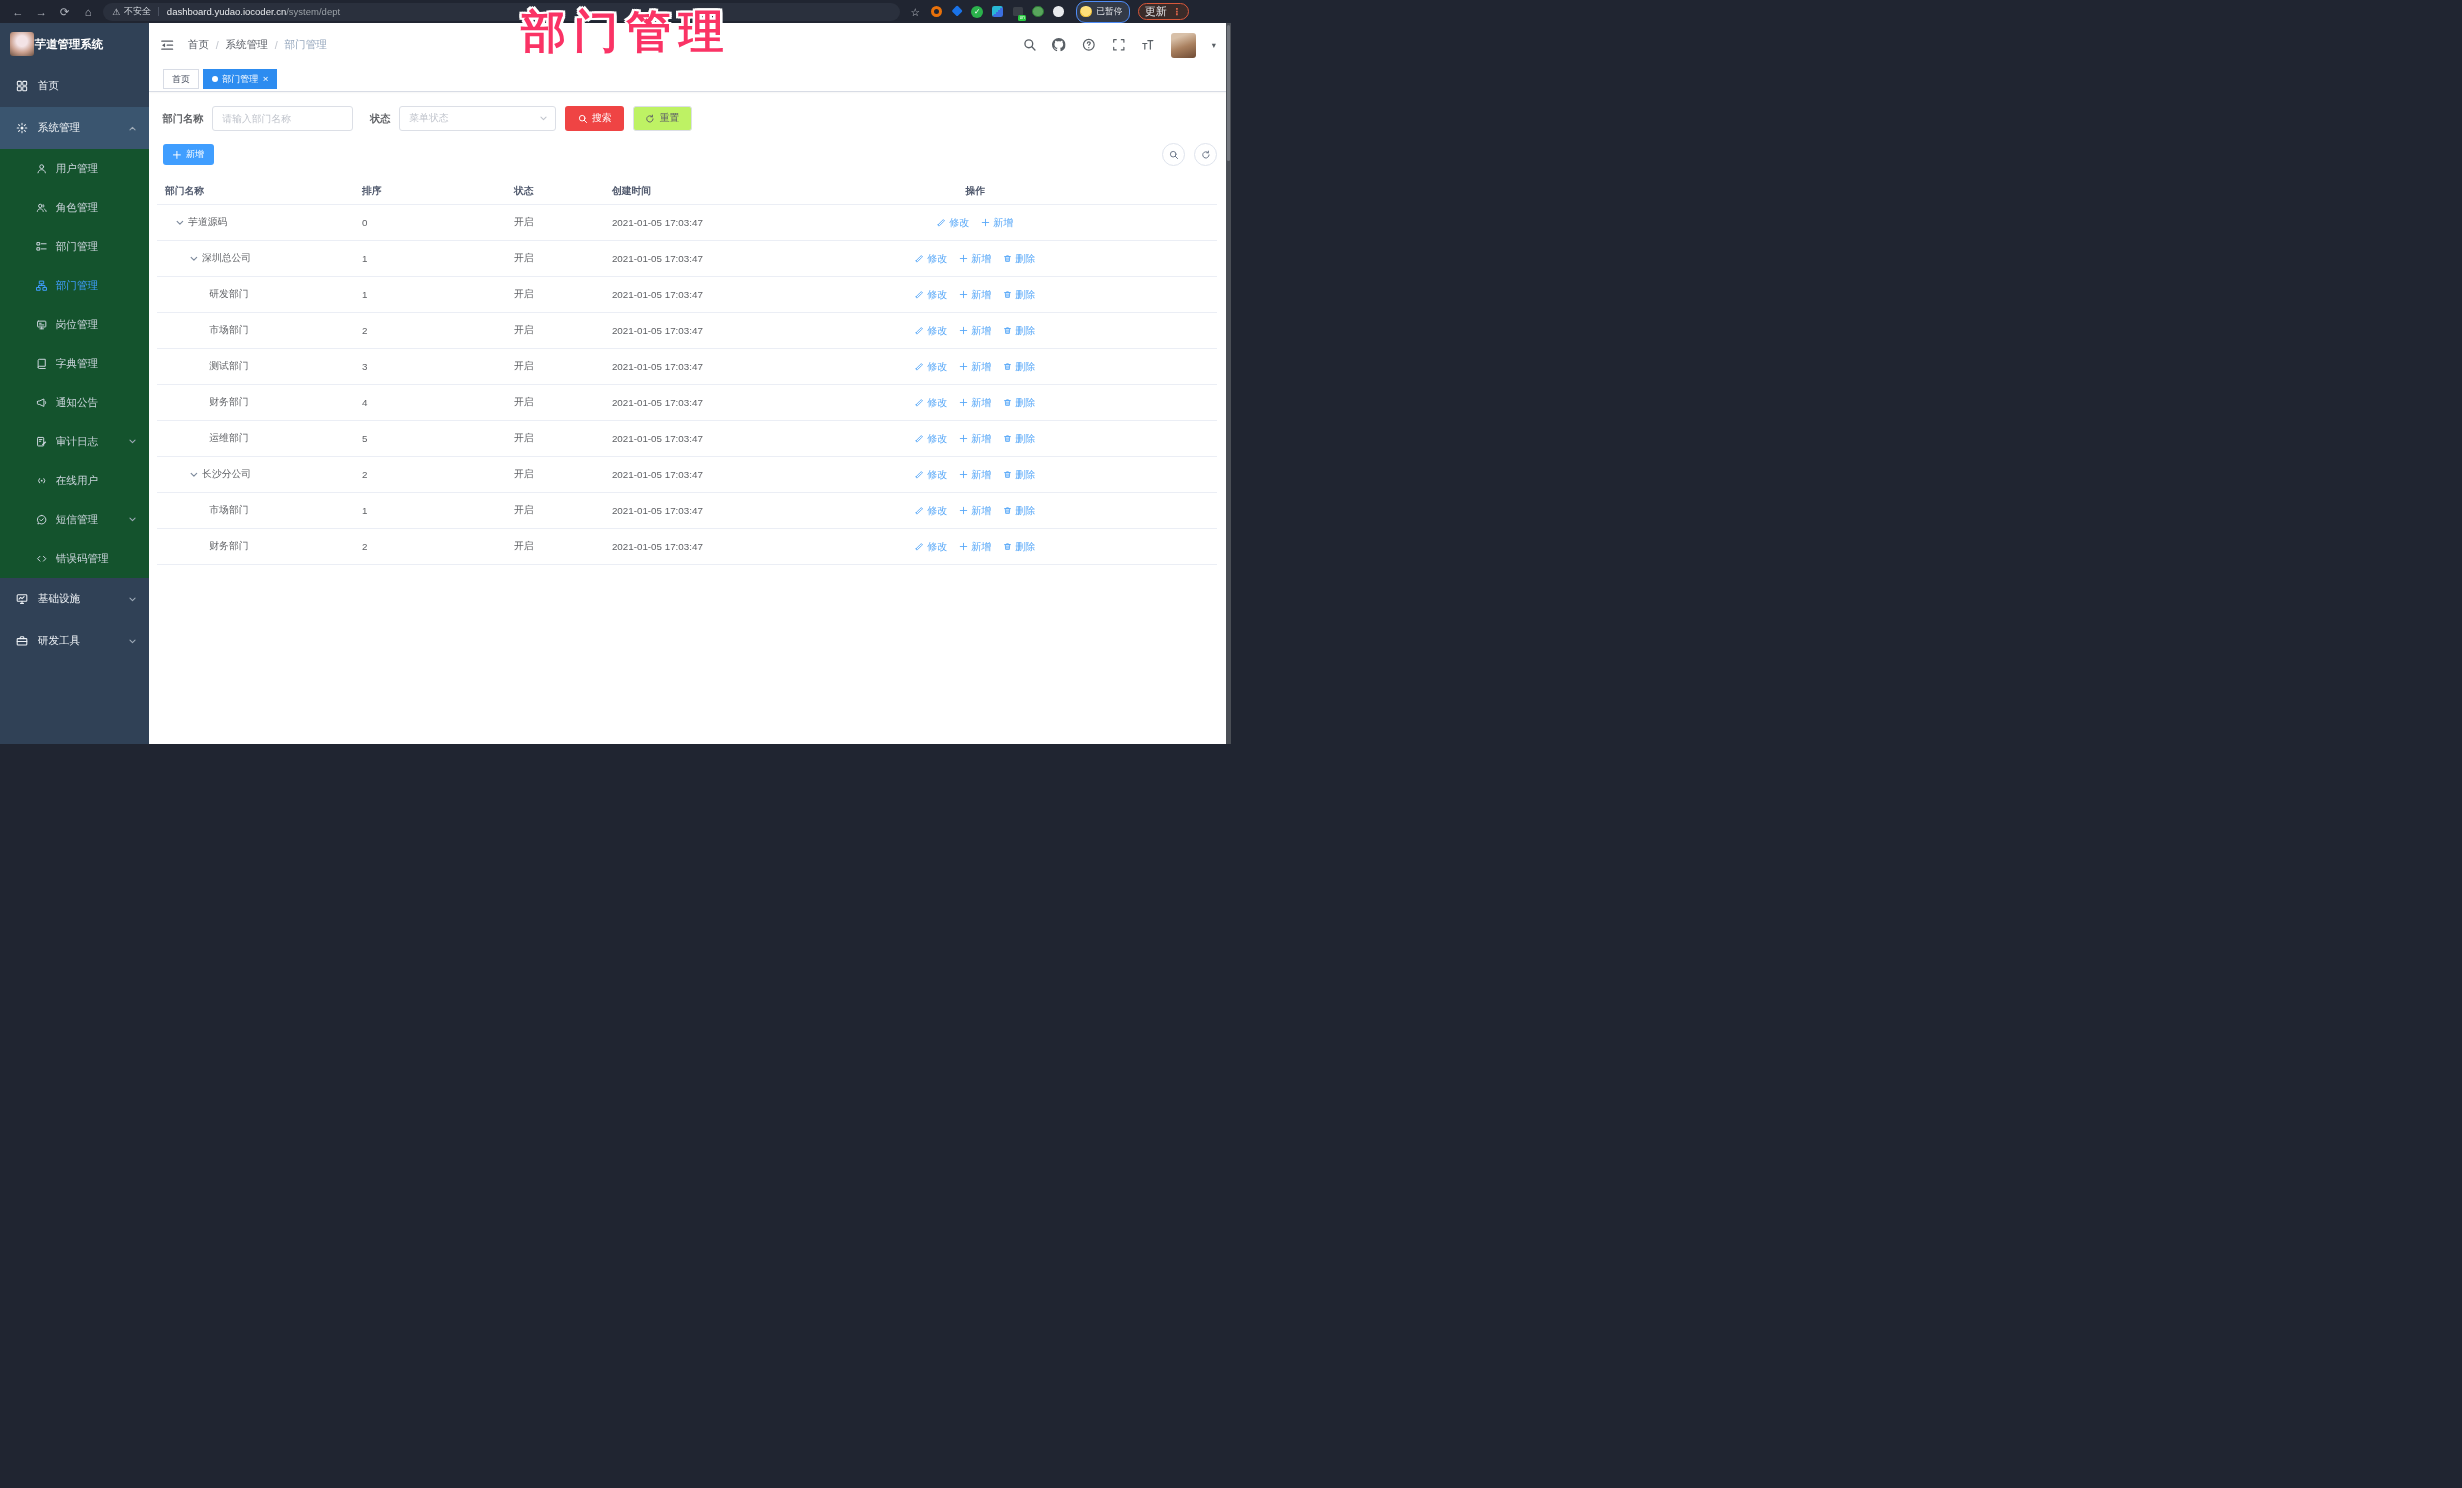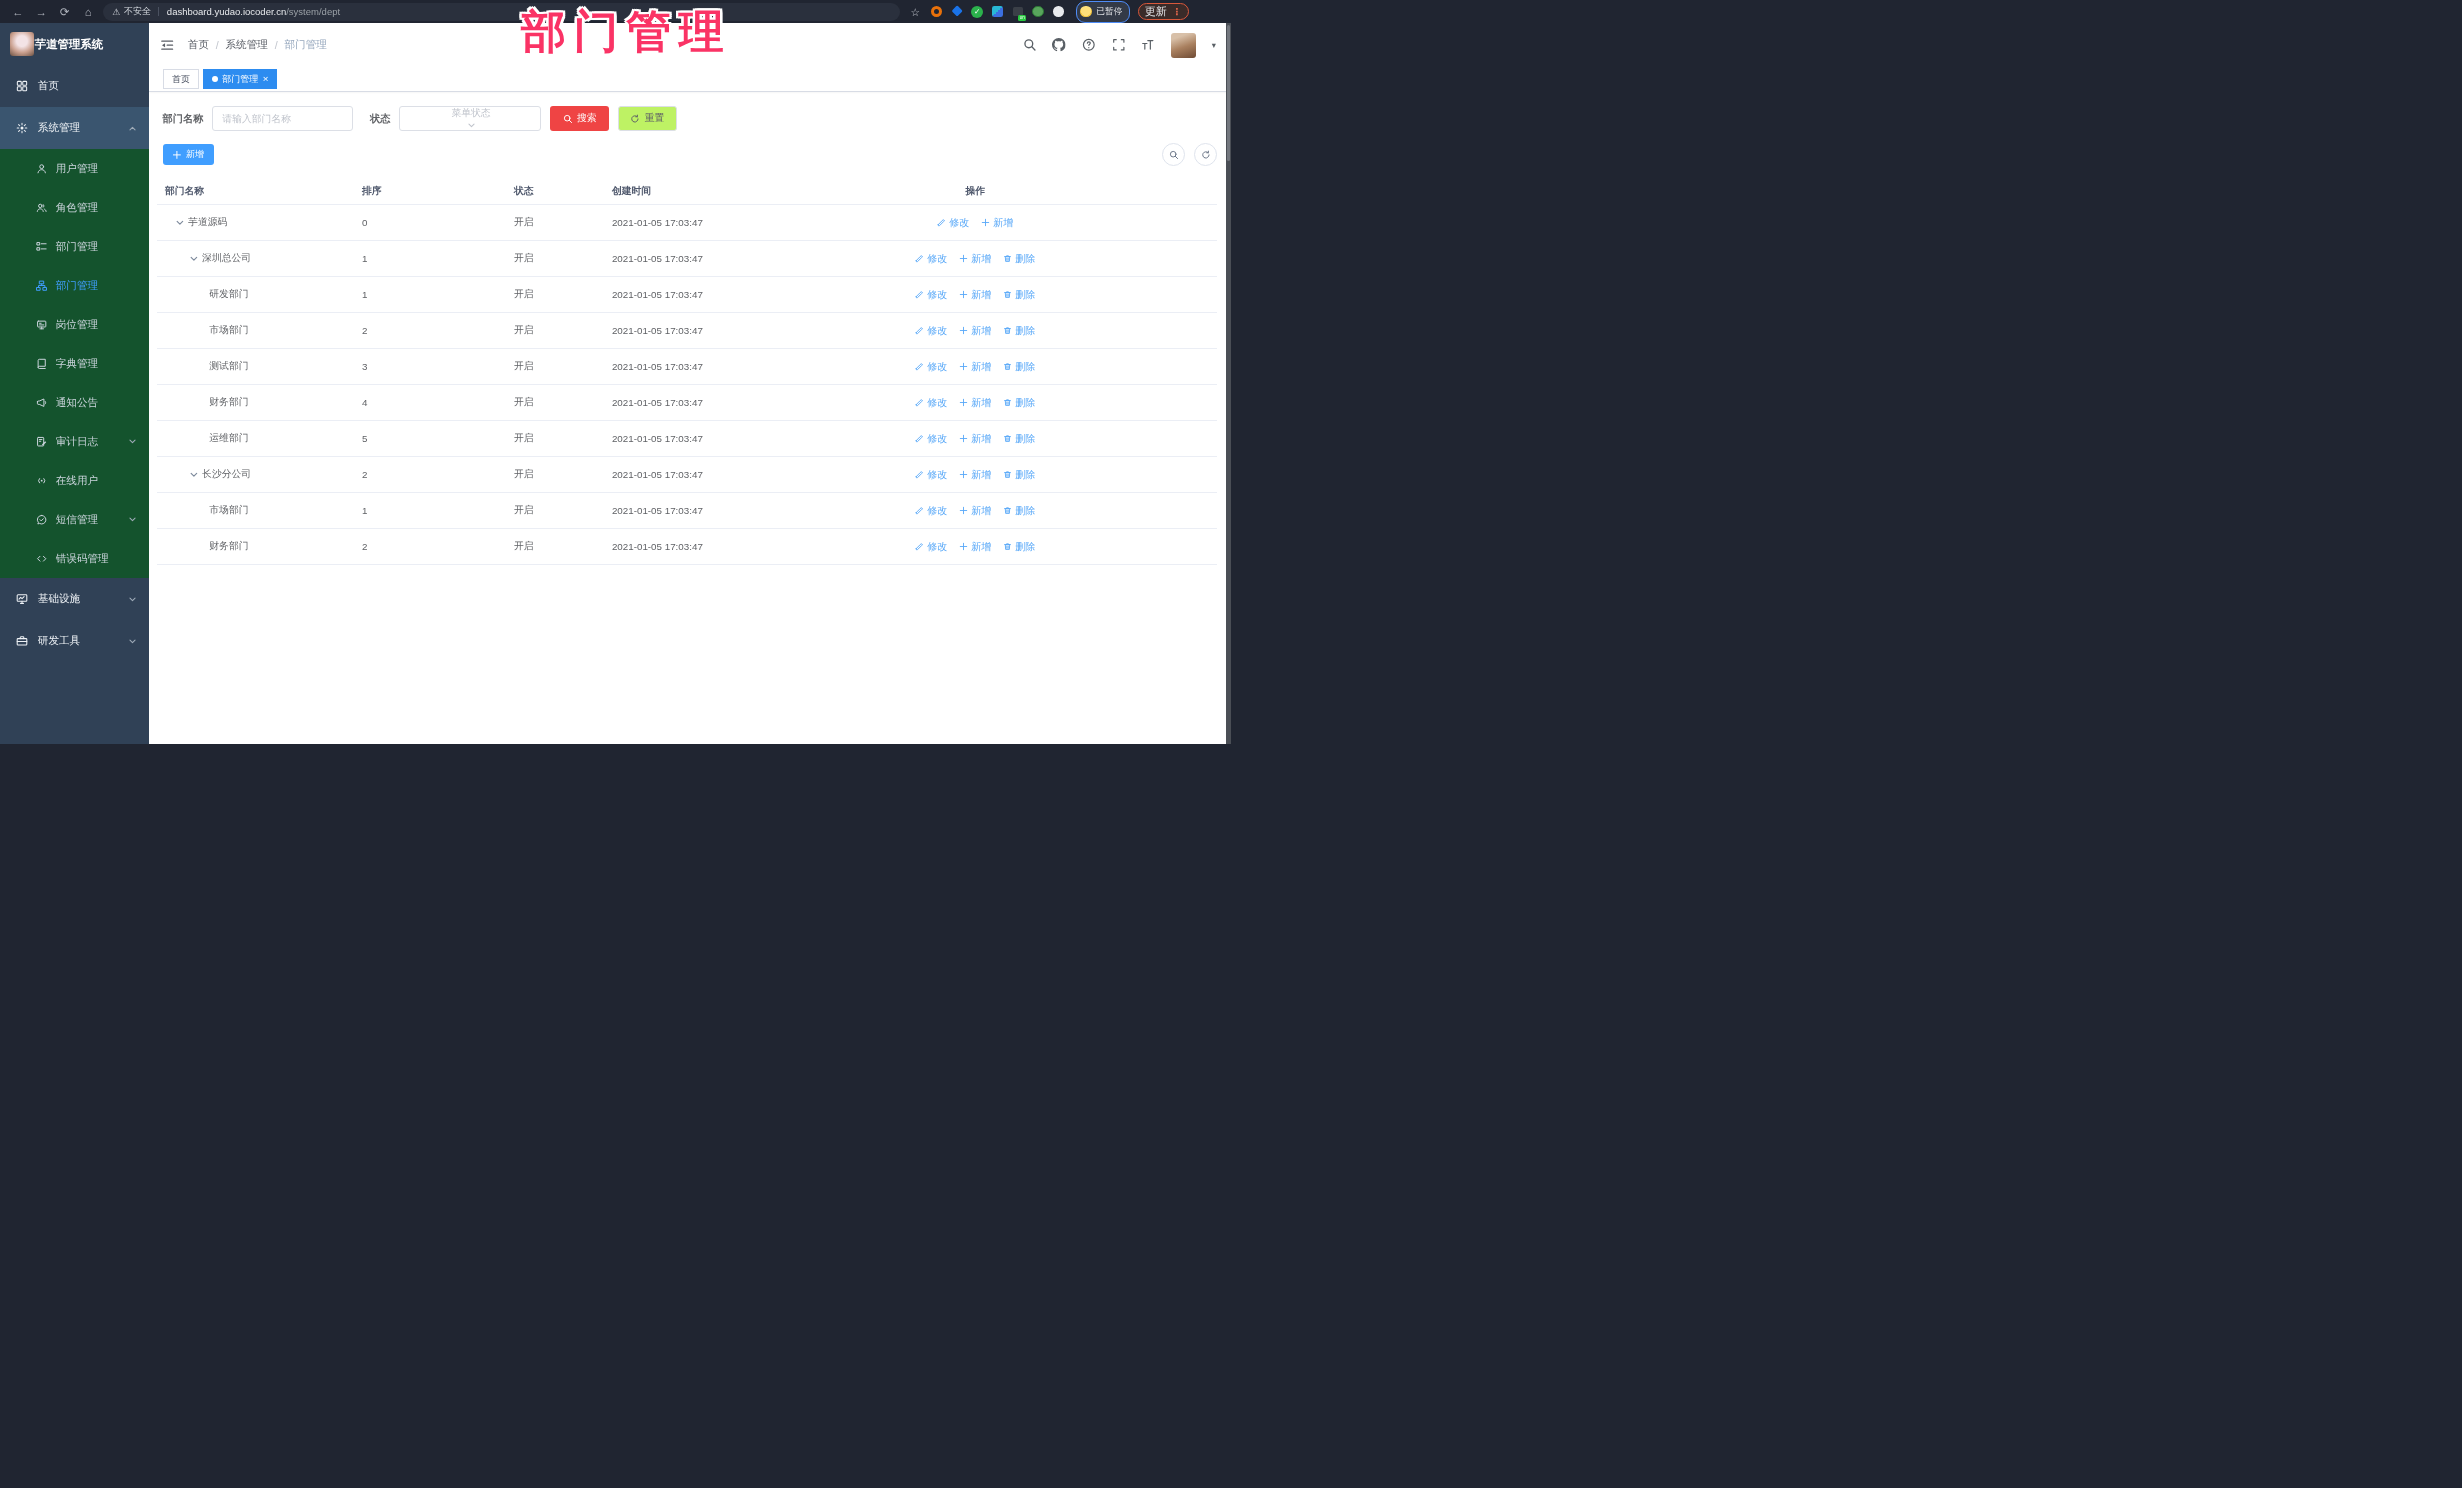--- a/index.html
+++ b/index.html
@@ -82,22 +82,22 @@
   .tab .close { font-size:9.8px; line-height:1; }
 
   
   .content { position:relative; }
   .filter-row { display:flex; align-items:center; padding-left:13.6px; margin-top:14.4px; height:25px; }
   .f-label { font-size:10.2px; font-weight:700; color:#606266; margin-right:9px; }
   .f-label.second { margin-left:7.6px; }
   .f-input { width:141px; height:25px; border:0.8px solid #dcdfe6; border-radius:3px; padding:0 9px;
              font-size:9.8px; color:#606266; outline:none; font-family:inherit; margin-right:9px; }
   .f-input::placeholder { color:#c0c4cc; }
-  .f-select { width:142px; height:25px; border:0.8px solid #dcdfe6; border-radius:3px; padding:0 7.6px 0 9px;
-              display:flex; align-items:center; justify-content:space-between; margin-right:9px; cursor:pointer; background:#fff;flex-direction:column; }
+  .f-select { width:157px; height:25px; border:0.8px solid #dcdfe6; border-radius:3px; padding:0 7.6px 0 9px;
+              display:flex; align-items:center; justify-content:space-between; margin-right:9px; cursor:pointer; background:#fff; }
   .f-select .ph { font-size:9.8px; color:#c0c4cc; }
   .sel-caret { width:9px; height:9px; color:#c0c4cc; }
   .btn { display:inline-flex; align-items:center; gap:4.5px; height:25px; padding:0 11.4px; border-radius:3px;
          font-size:9.8px; cursor:pointer; border:0.8px solid transparent; font-family:inherit; }
   .btn-search { background:#ef4444; color:#fff; margin-right:9px; }
   .btn-reset { background:#bef264; color:#606266; border-color:#dcdfe6; }
   .bic { width:9.8px; height:9.8px; }
 
   .toolbar-row { display:flex; align-items:center; padding:12px 13.6px 0 13.6px; }
   .btn-add { height:21px; padding:0 9.8px; background:#409eff; color:#fff; border:none; border-radius:3px;

